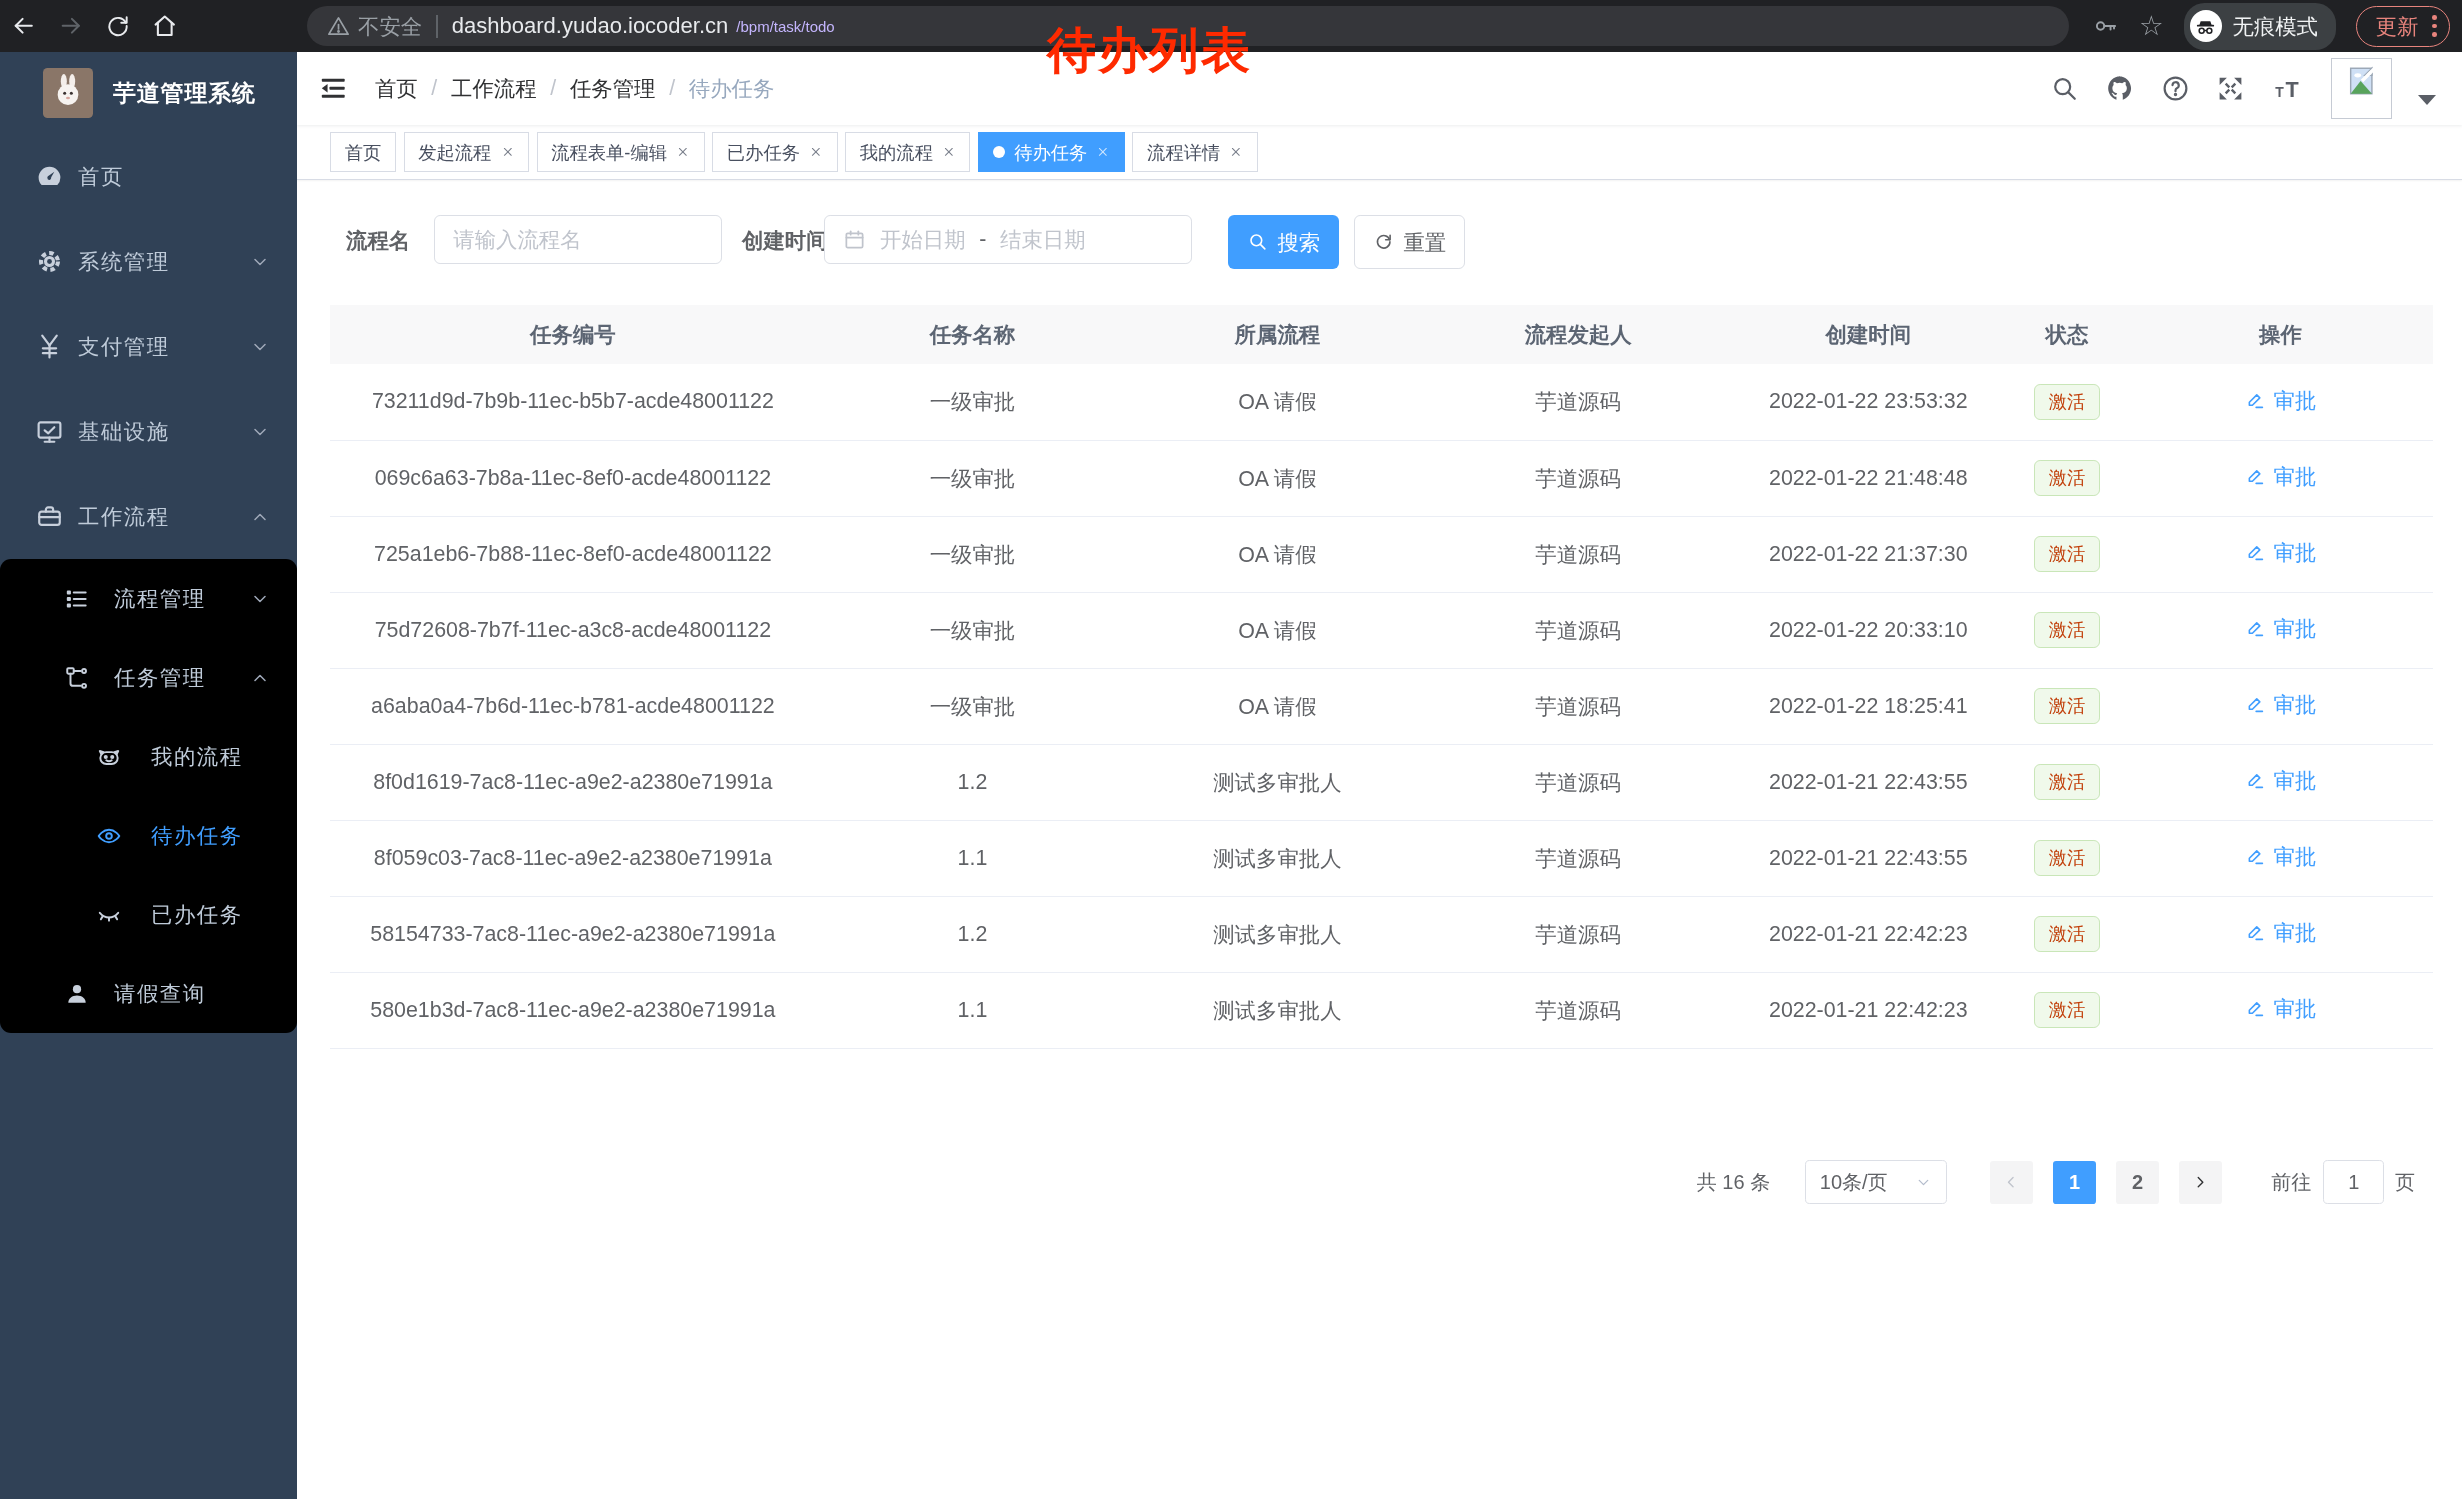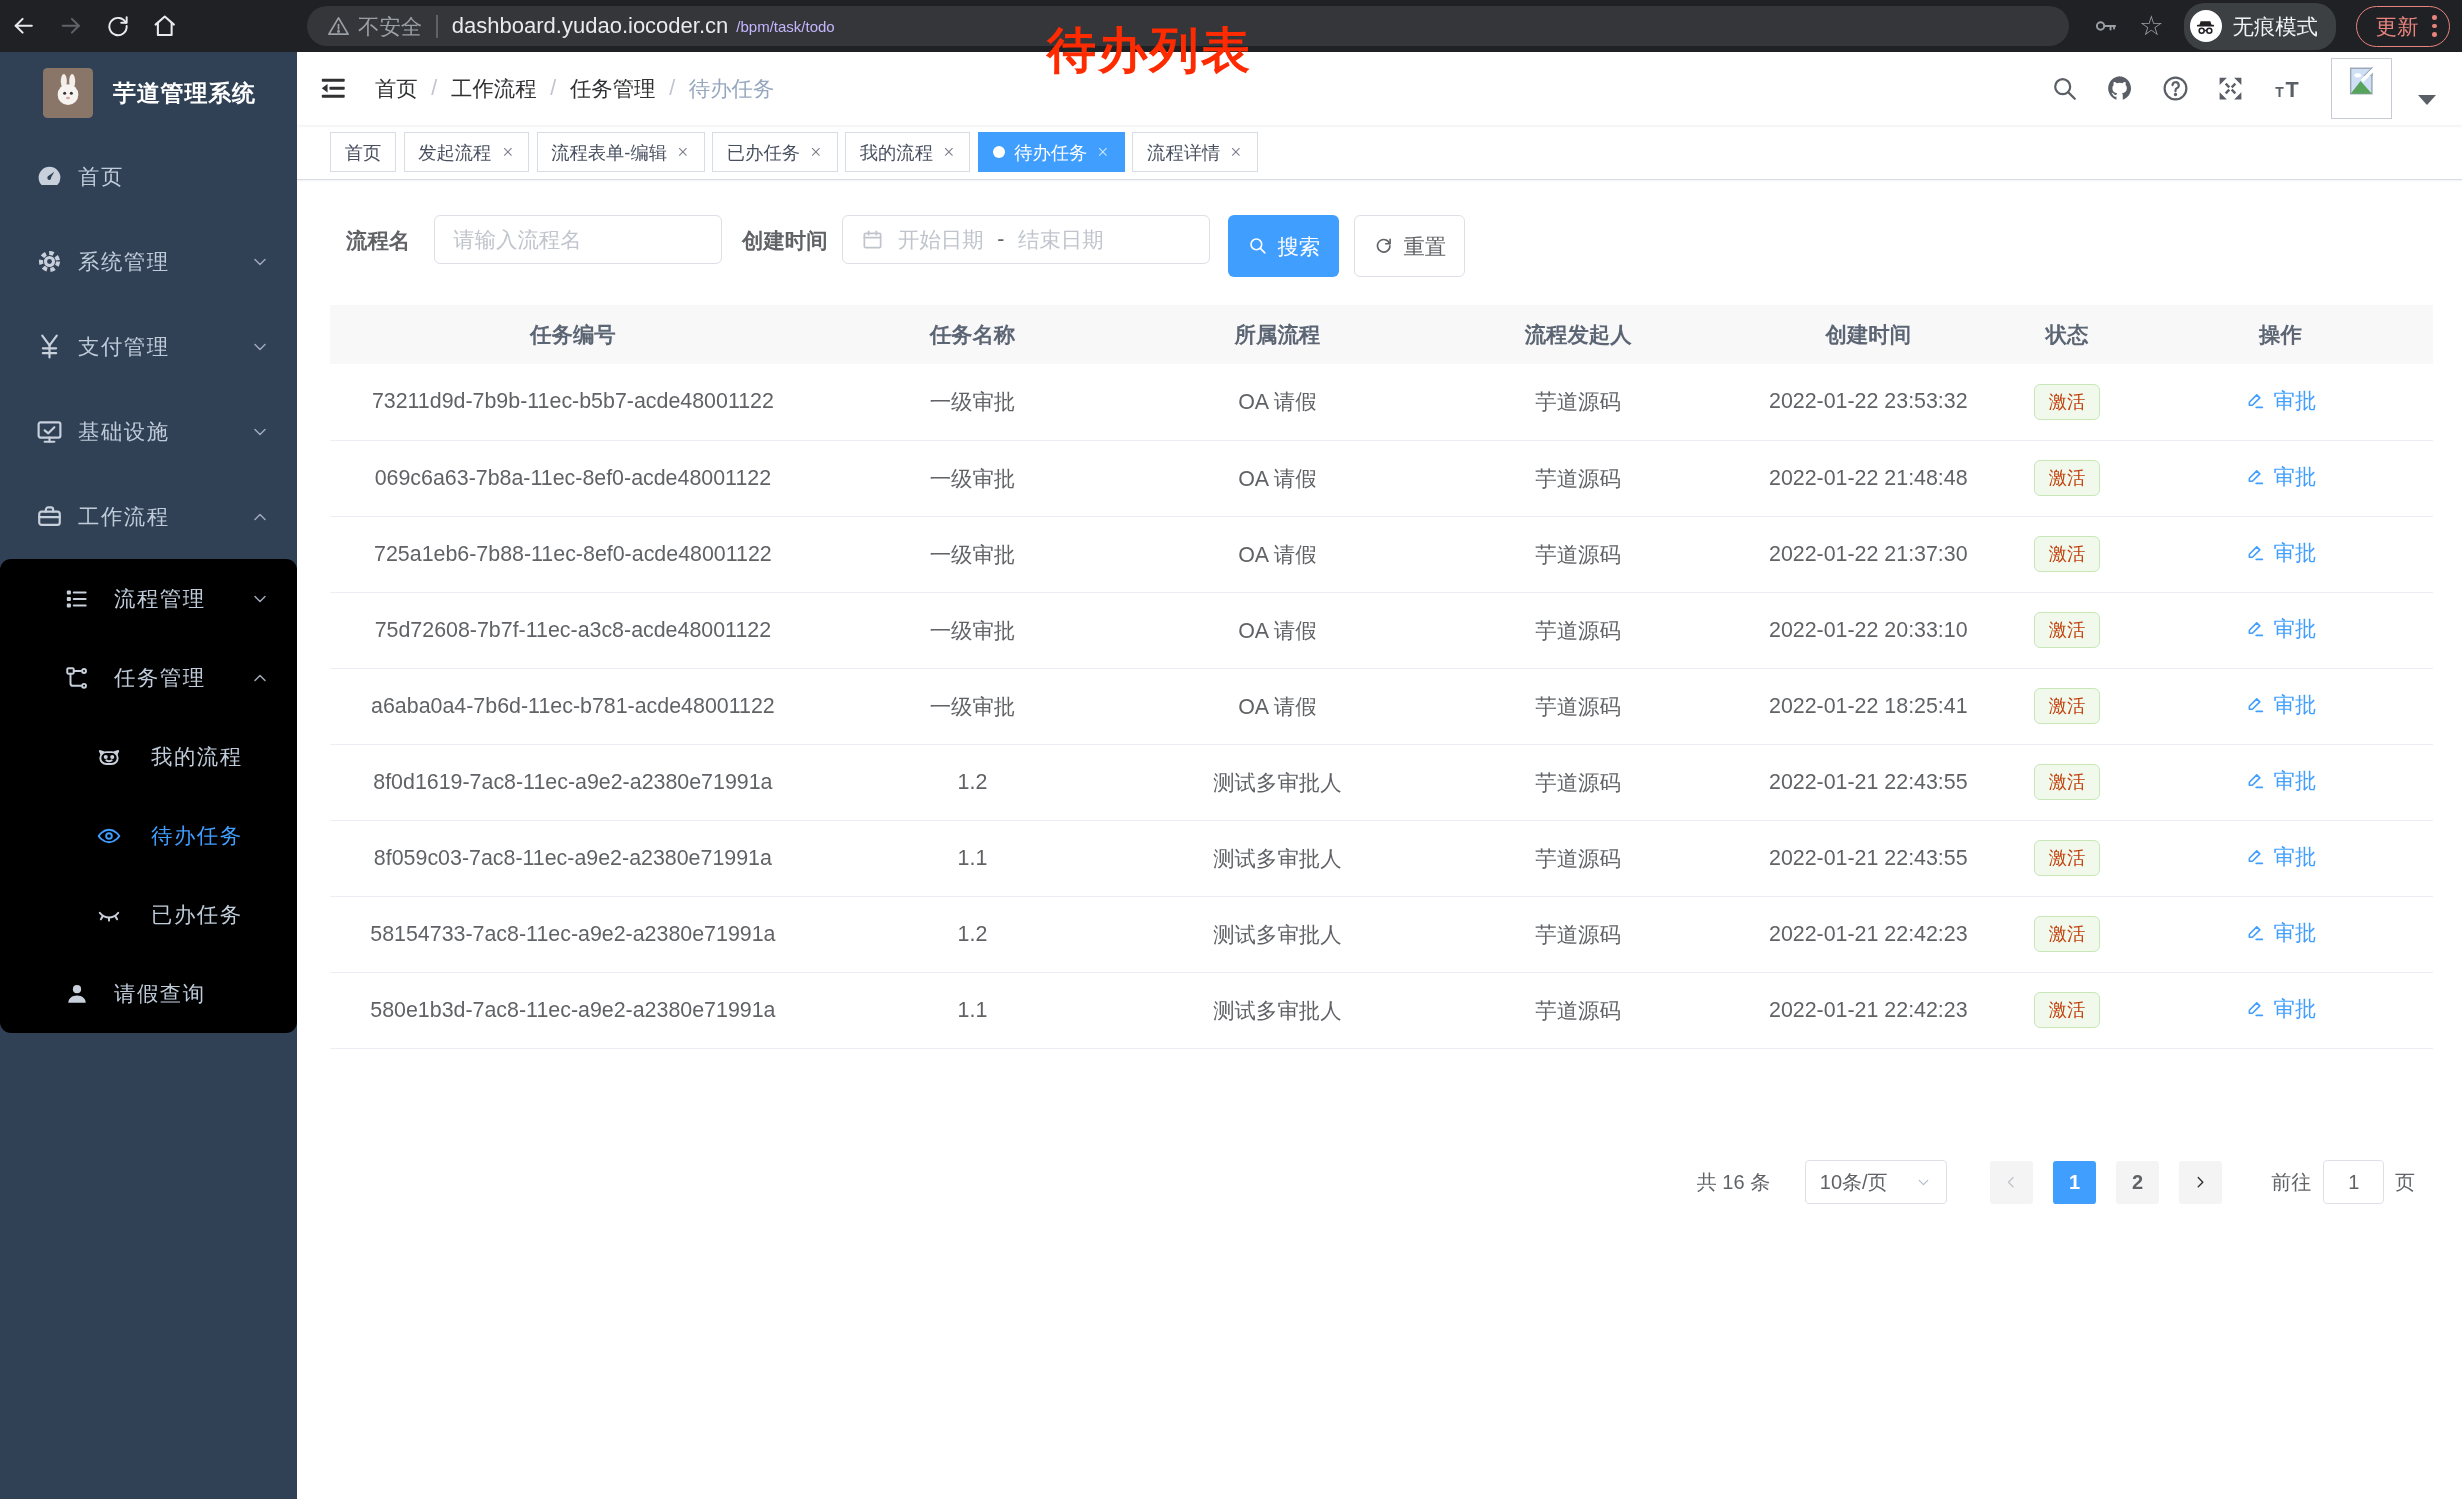--- a/index.html
+++ b/index.html
@@ -73,23 +73,23 @@
   
   .main { position:absolute; top:180px; left:297px; right:0; bottom:0; background:#fff; }
 
   .filters { position:absolute; top:35px; left:0; height:50px; width:100%; }
   .f-label { position:absolute; top:0; height:50px; display:flex; align-items:center; font-size:21.4px; font-weight:700; color:#606266; }
   .f-name-label { left:49px; }
   .f-date-label { left:445px; }
   .f-input { position:absolute; top:0; height:49px; border:0.8px solid #dcdfe6; border-radius:6.1px; background:#fff; display:flex; align-items:center; padding:0 18.3px; font-size:21.4px; }
   .f-name-input { left:137px; width:288px; }
   .placeholder { color:#c0c4cc; }
-  .f-date-input { left:545px; width:368px; gap:13.7px; color:#c0c4cc; }
+  .f-date-input { left:527px; width:368px; gap:13.7px; color:#c0c4cc; }
   .f-date-input .dash { color:#606266; }
-  .btn { position:absolute; top:0; height:62px; border-radius:6.1px; display:flex; align-items:center; justify-content:center; gap:9.2px; font-size:21.4px; cursor:pointer; border:0.8px solid transparent;font-family:Liberation Mono, monospace; }
+  .btn { position:absolute; top:0; height:54px; border-radius:6.1px; display:flex; align-items:center; justify-content:center; gap:9.2px; font-size:21.4px; cursor:pointer; border:0.8px solid transparent;font-family:Liberation Mono, monospace; }
   .btn-search { left:931px; width:111px; background:#409eff; color:#fff; }
   .btn-reset { left:1057px; width:111px; background:#fff; color:#606266; border-color:#dcdfe6; }
 
   .task-table { position:absolute; top:125px; left:33px; width:2103px; border-collapse:collapse; table-layout:fixed; }
   .task-table th { background:#f8f8f9; height:59px; font-size:21.4px; font-weight:700; color:#5c6573; text-align:center; }
   .task-table td { height:76px; font-size:21.4px; color:#606266; text-align:center; border-bottom:0.8px solid #ebeef5; }
   .badge { display:inline-block; padding:6.1px 13.7px; font-size:18.3px; color:#c2410c; background:#f0f9eb; border:0.8px solid #c9e6b8; border-radius:6.1px; line-height:1.2; }
   .approve { display:inline-flex; align-items:center; gap:7.6px; color:#409eff; cursor:pointer; text-decoration:none; font-size:21.4px; }
 
   .pagination { position:absolute; top:979px; right:47px; height:46px; display:flex; align-items:center; font-size:20px; color:#606266; }

